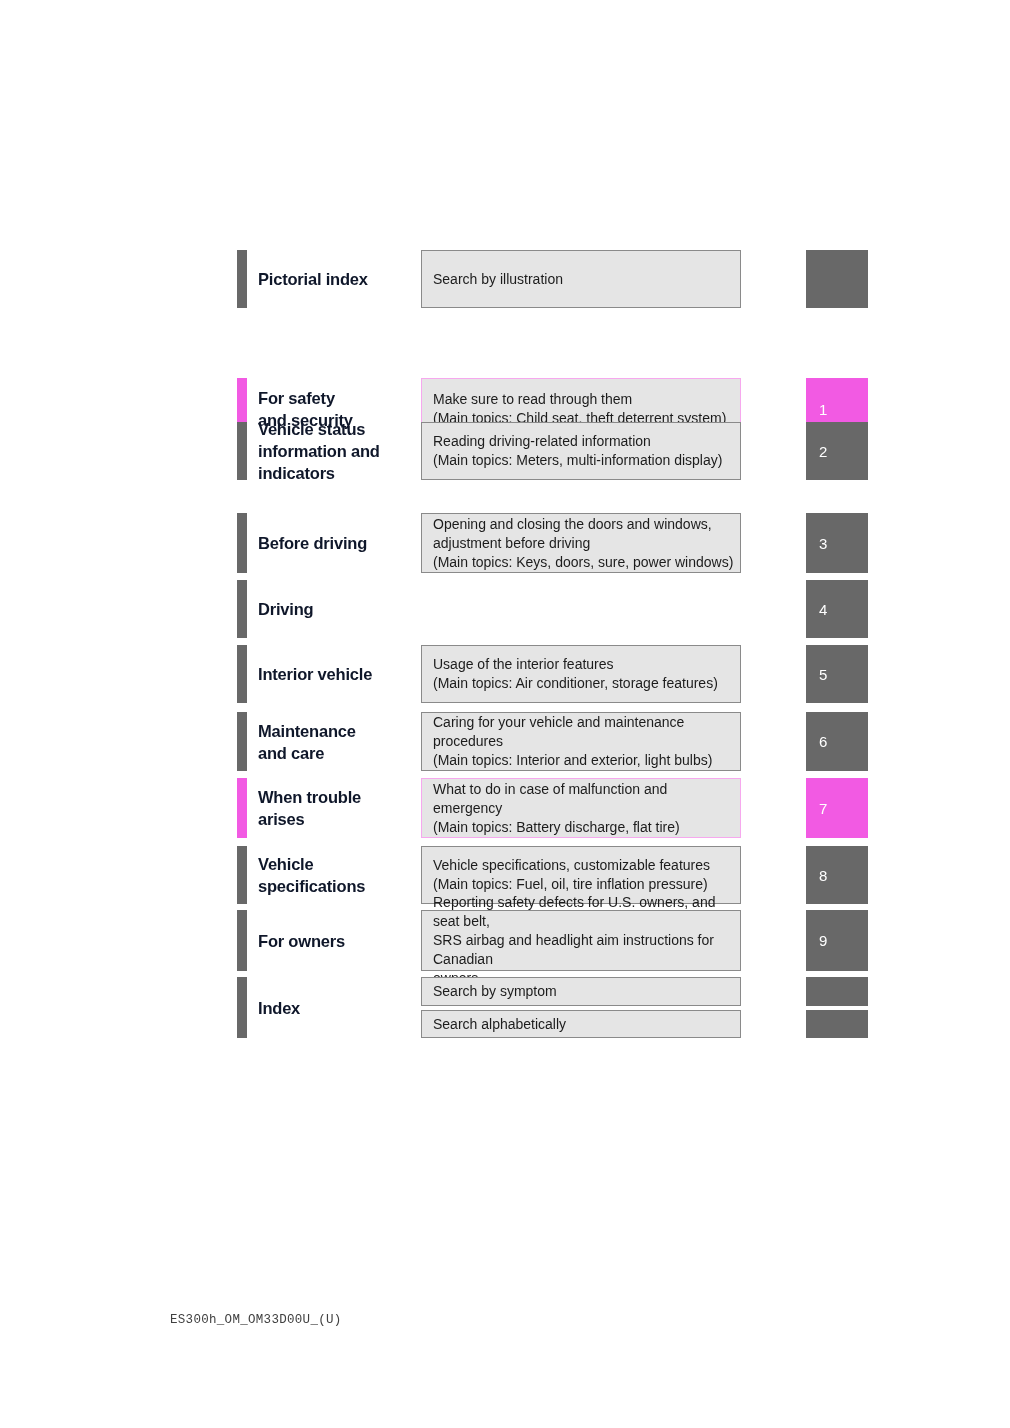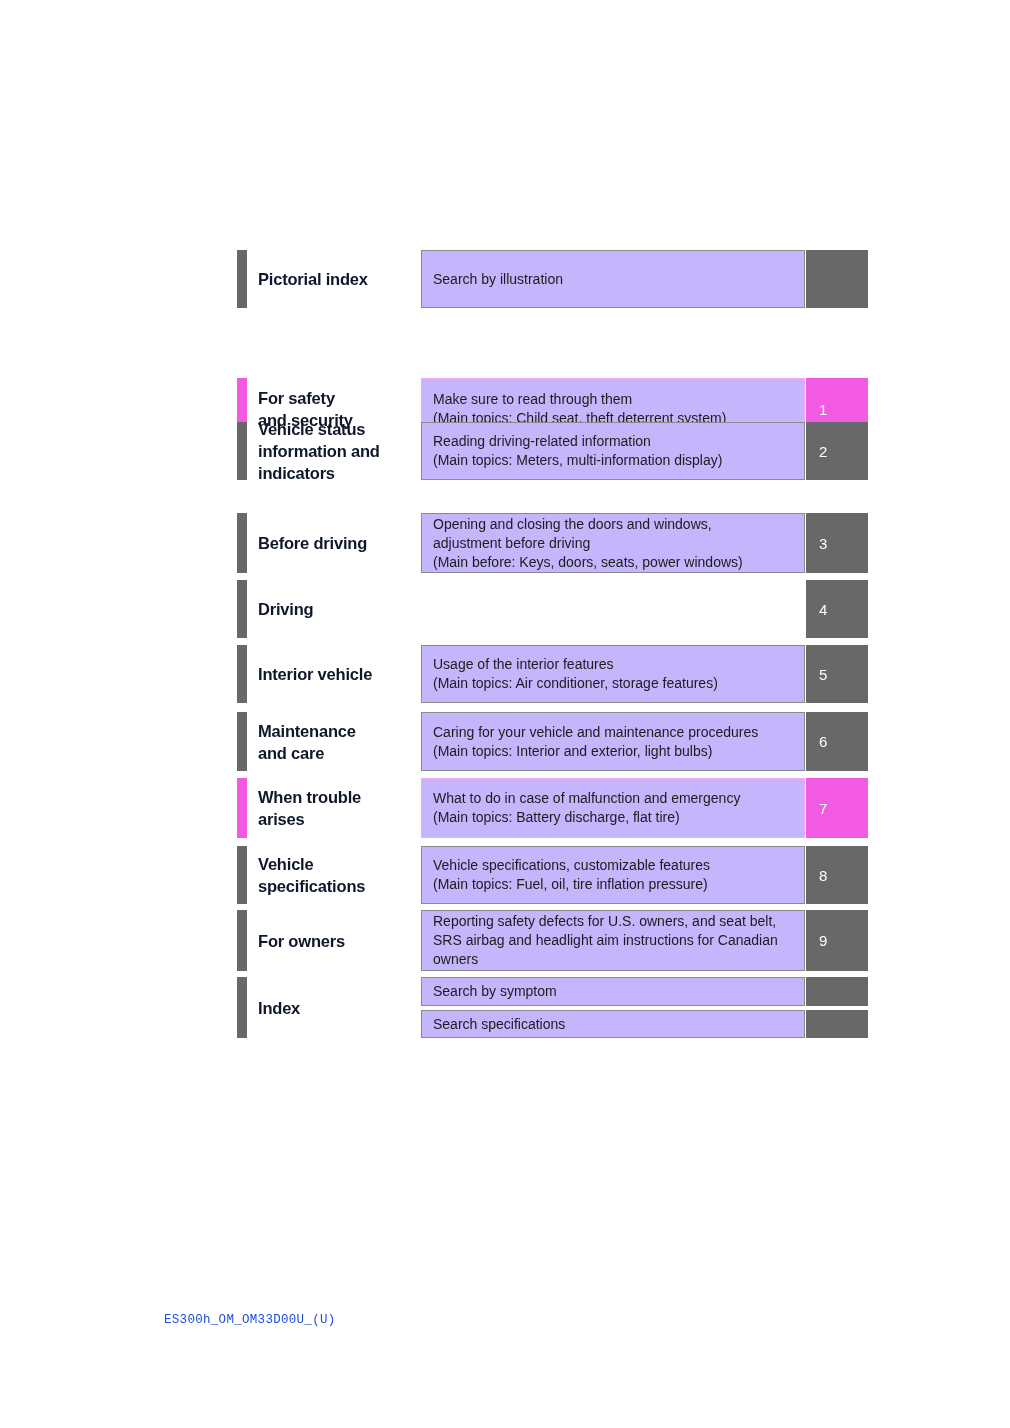--- a/index.html
+++ b/index.html
@@ -17,24 +17,24 @@
   }
   .title {
     position: absolute; left: 258px; width: 160px; top: 0; bottom: 0;
     display: flex; align-items: center;
   }
   .title span {
     font-weight: bold; font-size: 16.5px; line-height: 22px;
     letter-spacing: -0.2px; color: #0f172a; white-space: pre-line;
   }
   .descbox {
-    position: absolute; left: 421px; width: 384px; top: 0; bottom: 0;
+    position: absolute; left: 421px; width: 320px; top: 0; bottom: 0;
     border: 1px solid #8a8a8a; box-sizing: border-box;
     display: flex; align-items: center;
-    background: #c4b5fd;
+    background: #e5e5e5;
   }
   .descbox span {
     display: block; padding-left: 11px; padding-right: 2px;
     font-size: 14px; line-height: 19px; color: #1c1c1c; white-space: pre-line;
   }
   .numbox {
     position: absolute; left: 806px; width: 62px; top: 0; bottom: 0;
     background: #686868; box-sizing: border-box;
     display: flex; align-items: center;
   }
@@ -58,23 +58,23 @@
   #row-s9 { top: 910px; height: 61px; }
   #row-index { top: 977px; height: 61px; }
 
   
   .idx-box-a { top: 0; height: 29px; bottom: auto; }
   .idx-box-b { top: 33px; height: 28px; bottom: auto; }
   .idx-num-a { top: 0; height: 29px; bottom: auto; }
   .idx-num-b { top: 33px; height: 28px; bottom: auto; }
 
   .footer-code {
-    position: absolute; left: 164px; top: 1313px;
+    position: absolute; left: 170px; top: 1313px;
     font-family: "Liberation Mono", "DejaVu Sans Mono", monospace;
-    font-size: 12.5px; letter-spacing: 0.3px; color: #1d4ed8;
+    font-size: 12.5px; letter-spacing: 0.3px; color: #404040;
   }
 </style>
 </head>
 <body>
 
 <div class="row" id="row-pictorial">
   <div class="bar"></div>
   <div class="title">
     <span>Pictorial index</span>
   </div>
@@ -116,21 +116,21 @@
 </div>
 
 <div class="row" id="row-s3">
   <div class="bar"></div>
   <div class="title">
     <span>Before driving</span>
   </div>
   <div class="descbox">
     <span>Opening and closing the doors and windows,
 adjustment before driving
-(Main before: Keys, doors, seats, power windows)</span>
+(Main topics: Keys, doors, sure, power windows)</span>
   </div>
   <div class="numbox">
     <span>3</span>
   </div>
 </div>
 
 <div class="row" id="row-s4">
   <div class="bar"></div>
   <div class="title">
     <span>Driving</span>
@@ -217,18 +217,18 @@
 <div class="row" id="row-index">
   <div class="bar"></div>
   <div class="title">
     <span>Index</span>
   </div>
   <div class="descbox idx-box-a">
     <span>Search by symptom</span>
   </div>
   <div class="numbox idx-num-a"></div>
   <div class="descbox idx-box-b">
-    <span>Search specifications</span>
+    <span>Search alphabetically</span>
   </div>
   <div class="numbox idx-num-b"></div>
 </div>
 
 <div class="footer-code">ES300h_OM_OM33D00U_(U)</div>
 
 </body></html>

